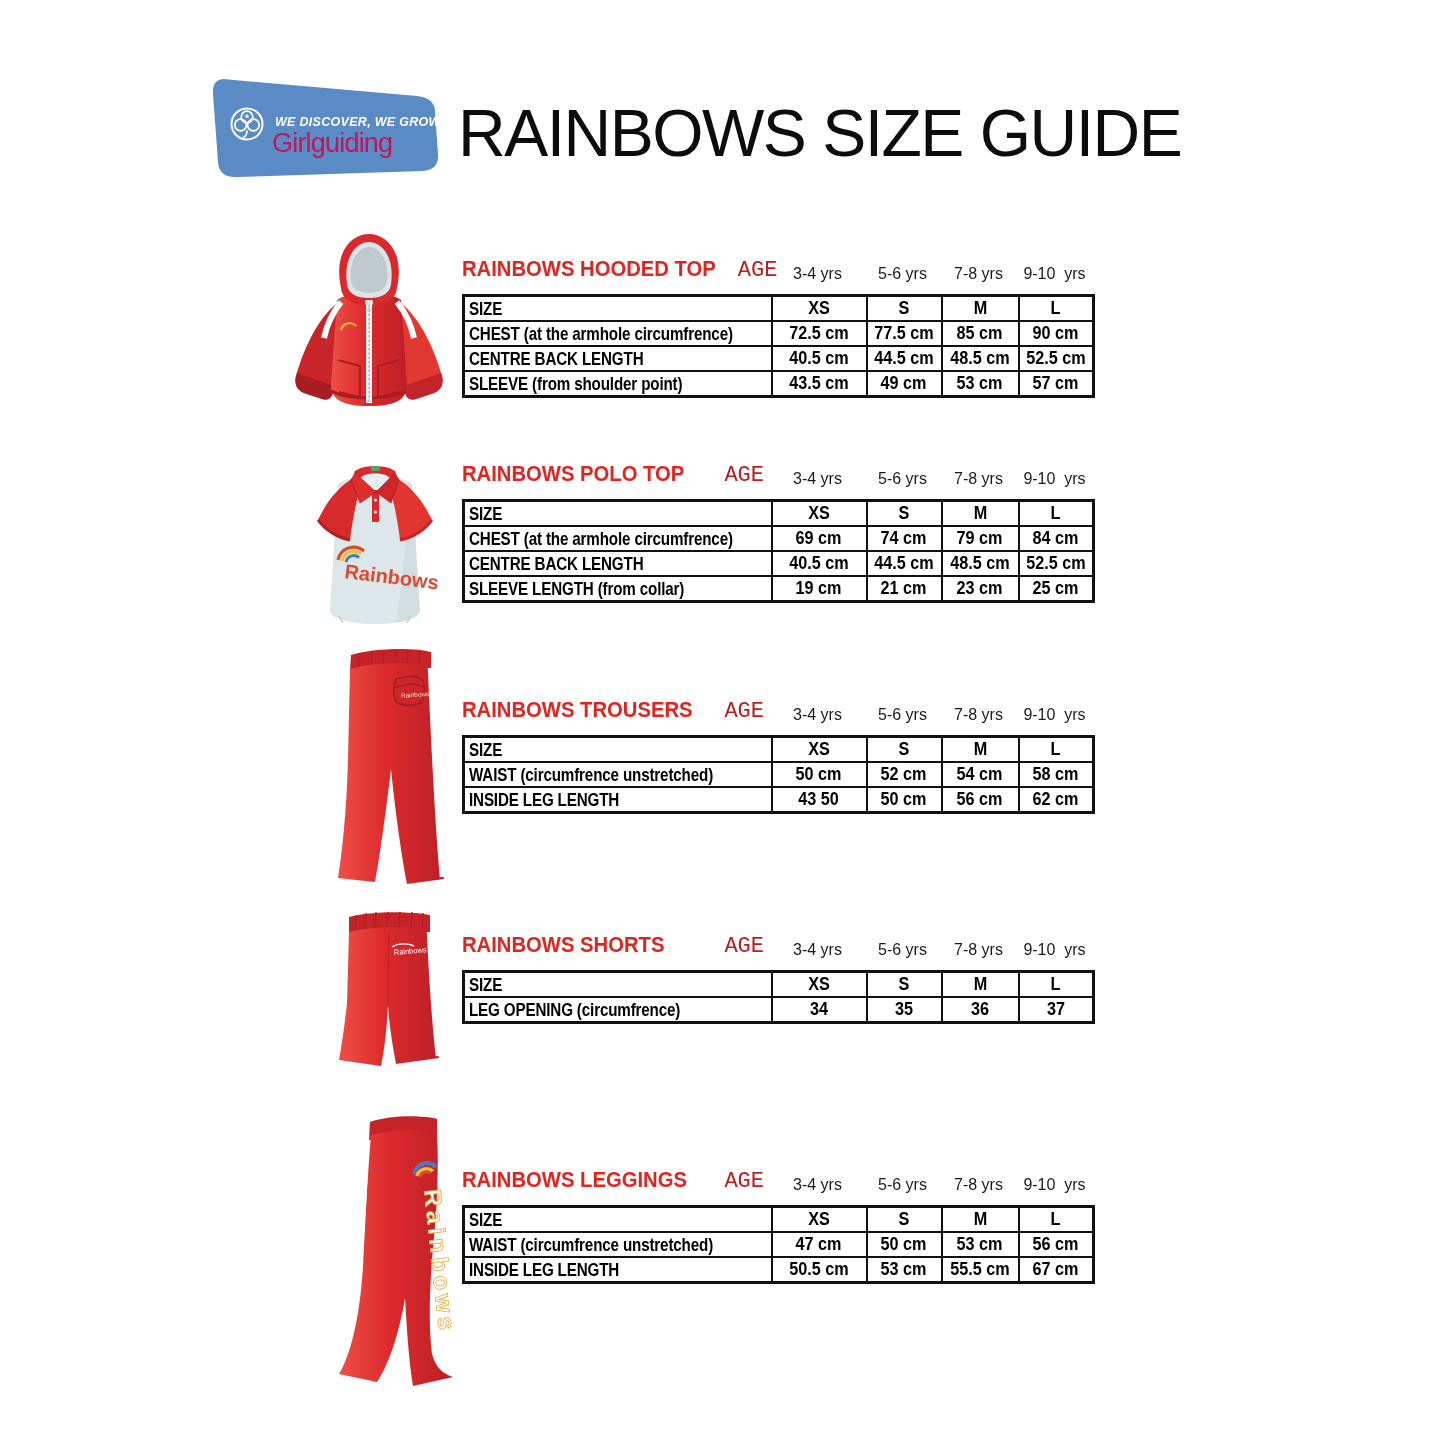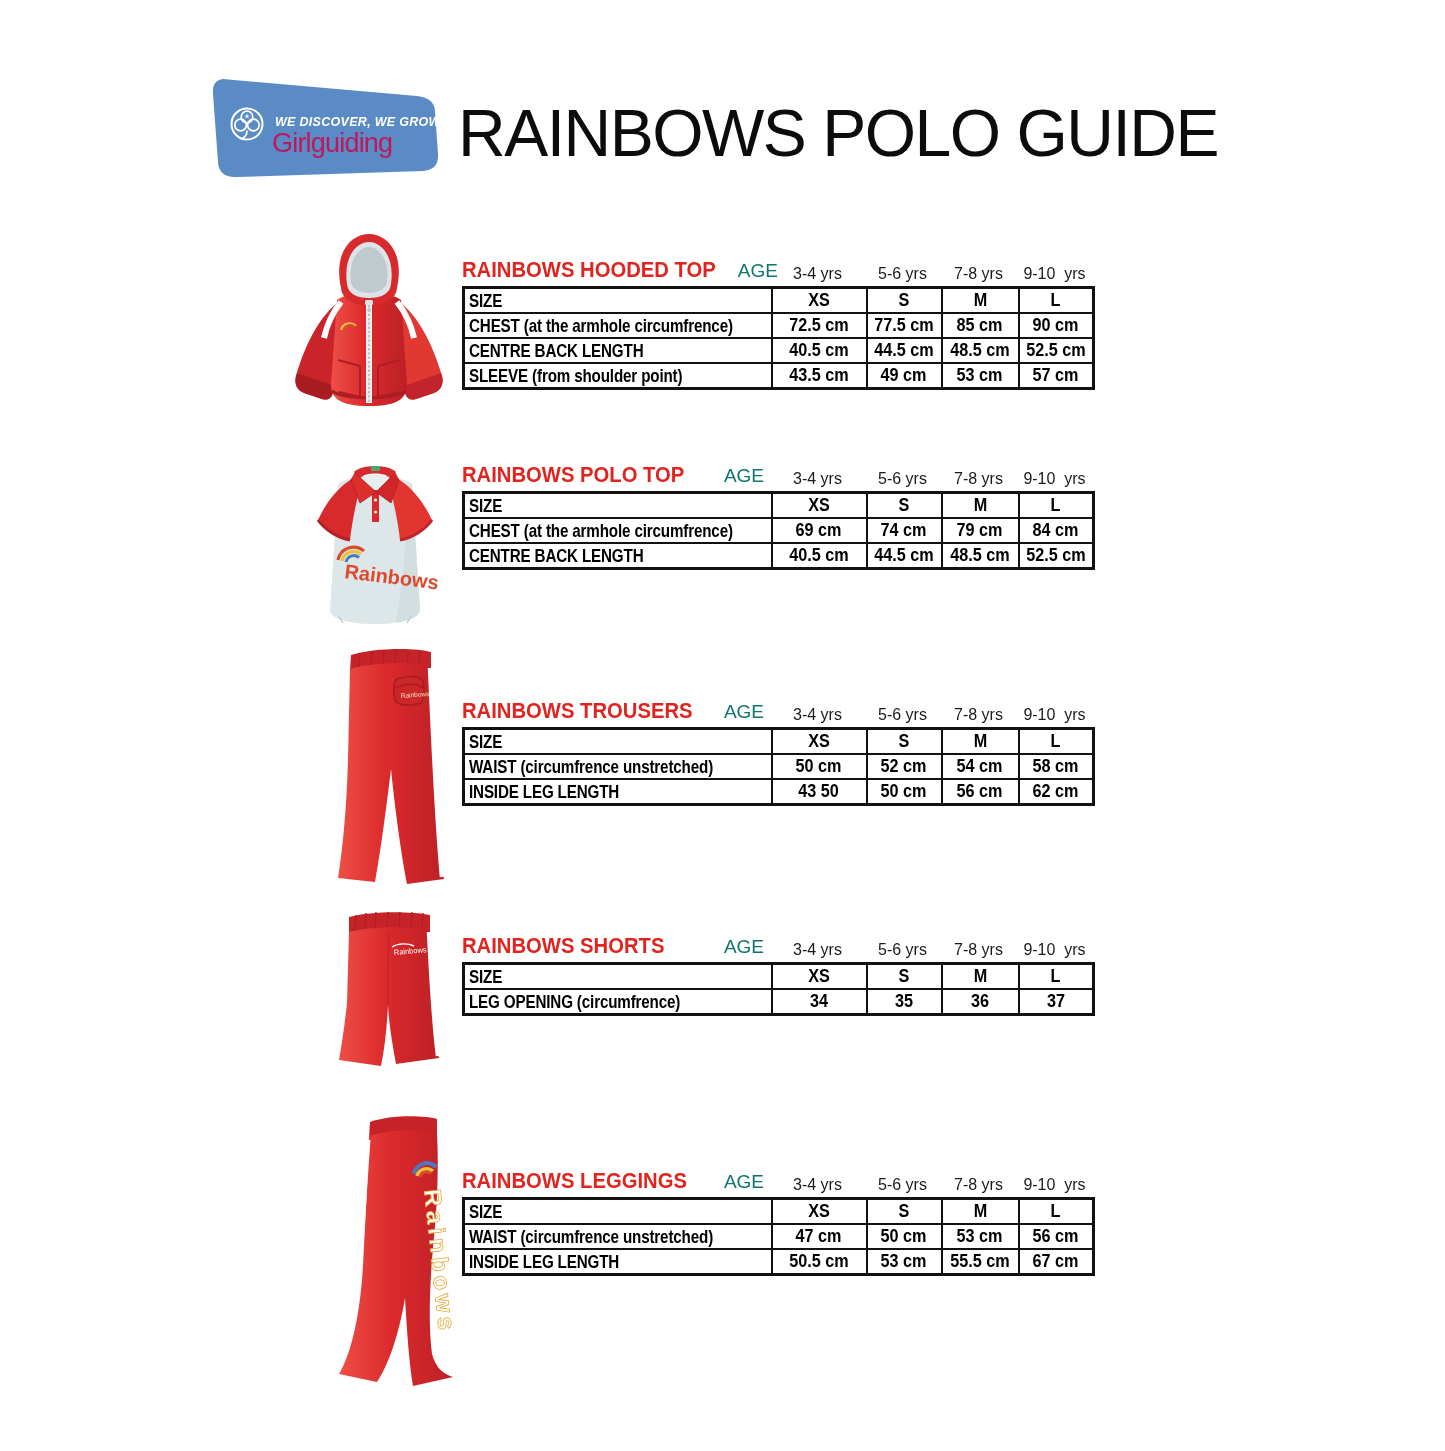--- a/index.html
+++ b/index.html
@@ -18,25 +18,25 @@
        letter-spacing:-1.5px;white-space:nowrap;line-height:1.05;color:#0c0c0c;}
 
   
   .section{position:absolute;left:462px;width:737px;}
   .hdr{display:grid;grid-template-columns:308px 95px 75px 77px 75px;
        height:28px;align-items:end;}
   .hcell0{display:flex;justify-content:space-between;align-items:baseline;
        padding-right:6px;padding-bottom:1px;}
   .stitle{color:#e0241f;font-weight:bold;font-size:22px;white-space:nowrap;
        display:inline-block;transform:scaleX(.92);transform-origin:left bottom;}
-  .agelbl{font-size:19px;color:#0f766e;}
+  .agelbl{font-size:22px;color:#b91c1c;font-family:Liberation Mono, monospace;}
   .agecol{text-align:center;font-size:16px;color:#1a1a1a;white-space:pre;padding-bottom:1px;}
 
   table.szt{border-collapse:collapse;width:630px;table-layout:fixed;
-       margin-top:2px;border:3px solid #111;}
+       margin-top:10px;border:3px solid #111;}
   .szt td{border:2px solid #111;height:23px;padding:0;font-weight:bold;
        font-size:18px;color:#000;overflow:hidden;white-space:nowrap;vertical-align:middle;}
   .szt td.lab{padding-left:4px;}
   .szt td.lab span{display:inline-block;font-size:19px;transform:scaleX(.8);
        transform-origin:left center;letter-spacing:-.2px;}
   .szt td.val{text-align:center;}
   .szt td.val span{display:inline-block;transform:scaleX(.9);transform-origin:center;}
   .c0{width:308px}.c1{width:95px}.c2{width:75px}.c3{width:77px}.c4{width:75px}
 
   .art{position:absolute;}
@@ -53,21 +53,21 @@
     <circle cx="18" cy="18" r="15.5" fill="none" stroke="#fff" stroke-width="2"></circle>
     <circle cx="18" cy="11" r="5.8" fill="none" stroke="#fff" stroke-width="1.7"></circle>
     <circle cx="11.6" cy="19" r="5.8" fill="none" stroke="#fff" stroke-width="1.7"></circle>
     <circle cx="24.4" cy="19" r="5.8" fill="none" stroke="#fff" stroke-width="1.7"></circle>
     <path d="M18,24.5 C18,29 16,31.7 12,33" fill="none" stroke="#fff" stroke-width="1.7"></path>
     <path d="M18,7.6 L18.7,9.4 L20.6,9.4 L19.1,10.6 L19.7,12.4 L18,11.3 L16.3,12.4 L16.9,10.6 L15.4,9.4 L17.3,9.4 Z" fill="#fff"></path>
   </svg>
   <div class="tagline">WE DISCOVER, WE GROW</div>
   <div class="brand">Girlguiding</div>
 </div>
-<div class="main-title">RAINBOWS POLO GUIDE</div>
+<div class="main-title">RAINBOWS SIZE GUIDE</div>
 
 <div class="art" style="left:275px;top:226px;width:188px;height:196px;">
   <svg viewBox="0 0 188 196">
     <defs>
       <linearGradient id="gr-red" x1="0" x2="1" y1="0" y2="0">
         <stop offset="0" stop-color="#ee4f46"></stop>
           <stop offset="0.45" stop-color="#dc2a2c"></stop>
           <stop offset="1" stop-color="#bc2026"></stop>
       </linearGradient>
     </defs>
@@ -239,20 +239,27 @@
       <td class="val"><span>79 cm</span></td>
       <td class="val"><span>84 cm</span></td>
     </tr>
     <tr>
       <td class="lab"><span>CENTRE BACK LENGTH</span></td>
       <td class="val"><span>40.5 cm</span></td>
       <td class="val"><span>44.5 cm</span></td>
       <td class="val"><span>48.5 cm</span></td>
       <td class="val"><span>52.5 cm</span></td>
     </tr>
+    <tr>
+      <td class="lab"><span>SLEEVE LENGTH (from collar)</span></td>
+      <td class="val"><span>19 cm</span></td>
+      <td class="val"><span>21 cm</span></td>
+      <td class="val"><span>23 cm</span></td>
+      <td class="val"><span>25 cm</span></td>
+    </tr>
   </tbody>
     </table>
 </div>
 
 <div class="section" style="top:697px">
   <div class="hdr">
     <div class="hcell0">
       <span class="stitle">RAINBOWS TROUSERS</span>
       <span class="agelbl">AGE</span>
     </div>

